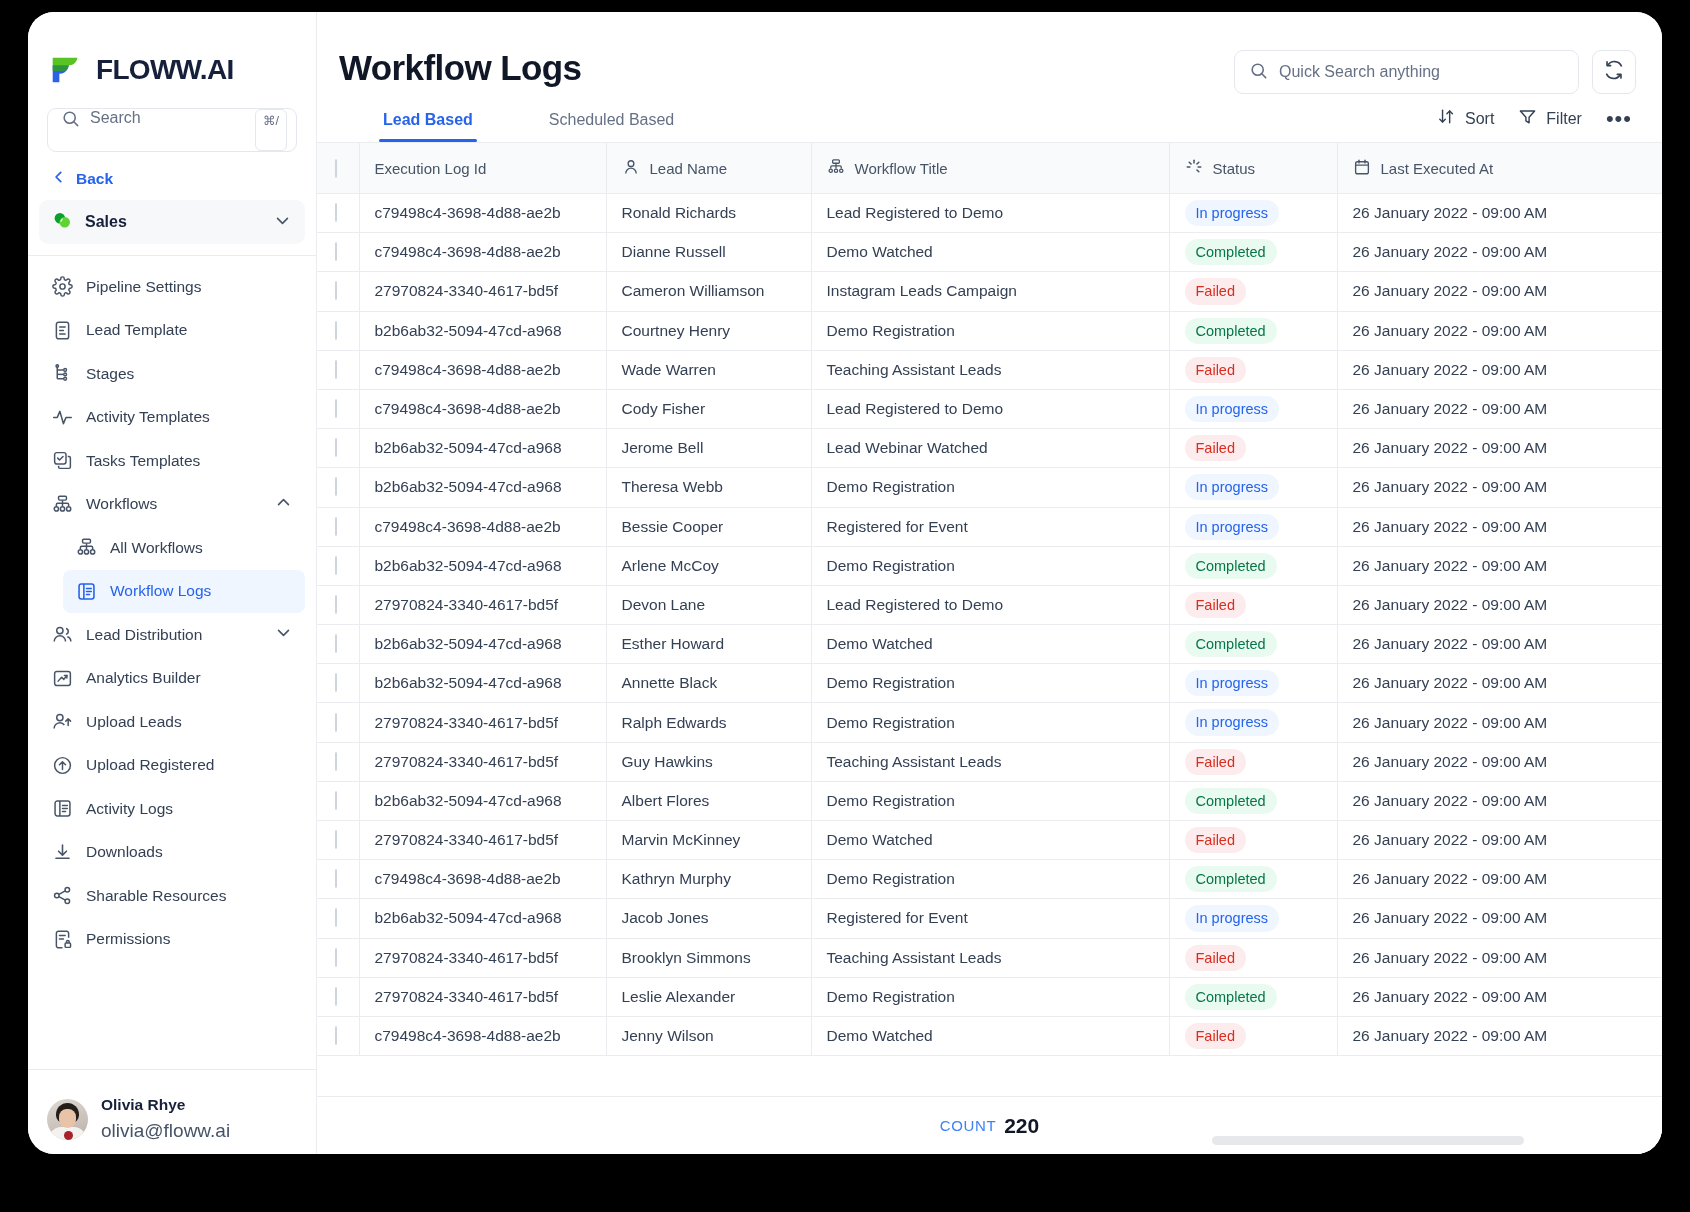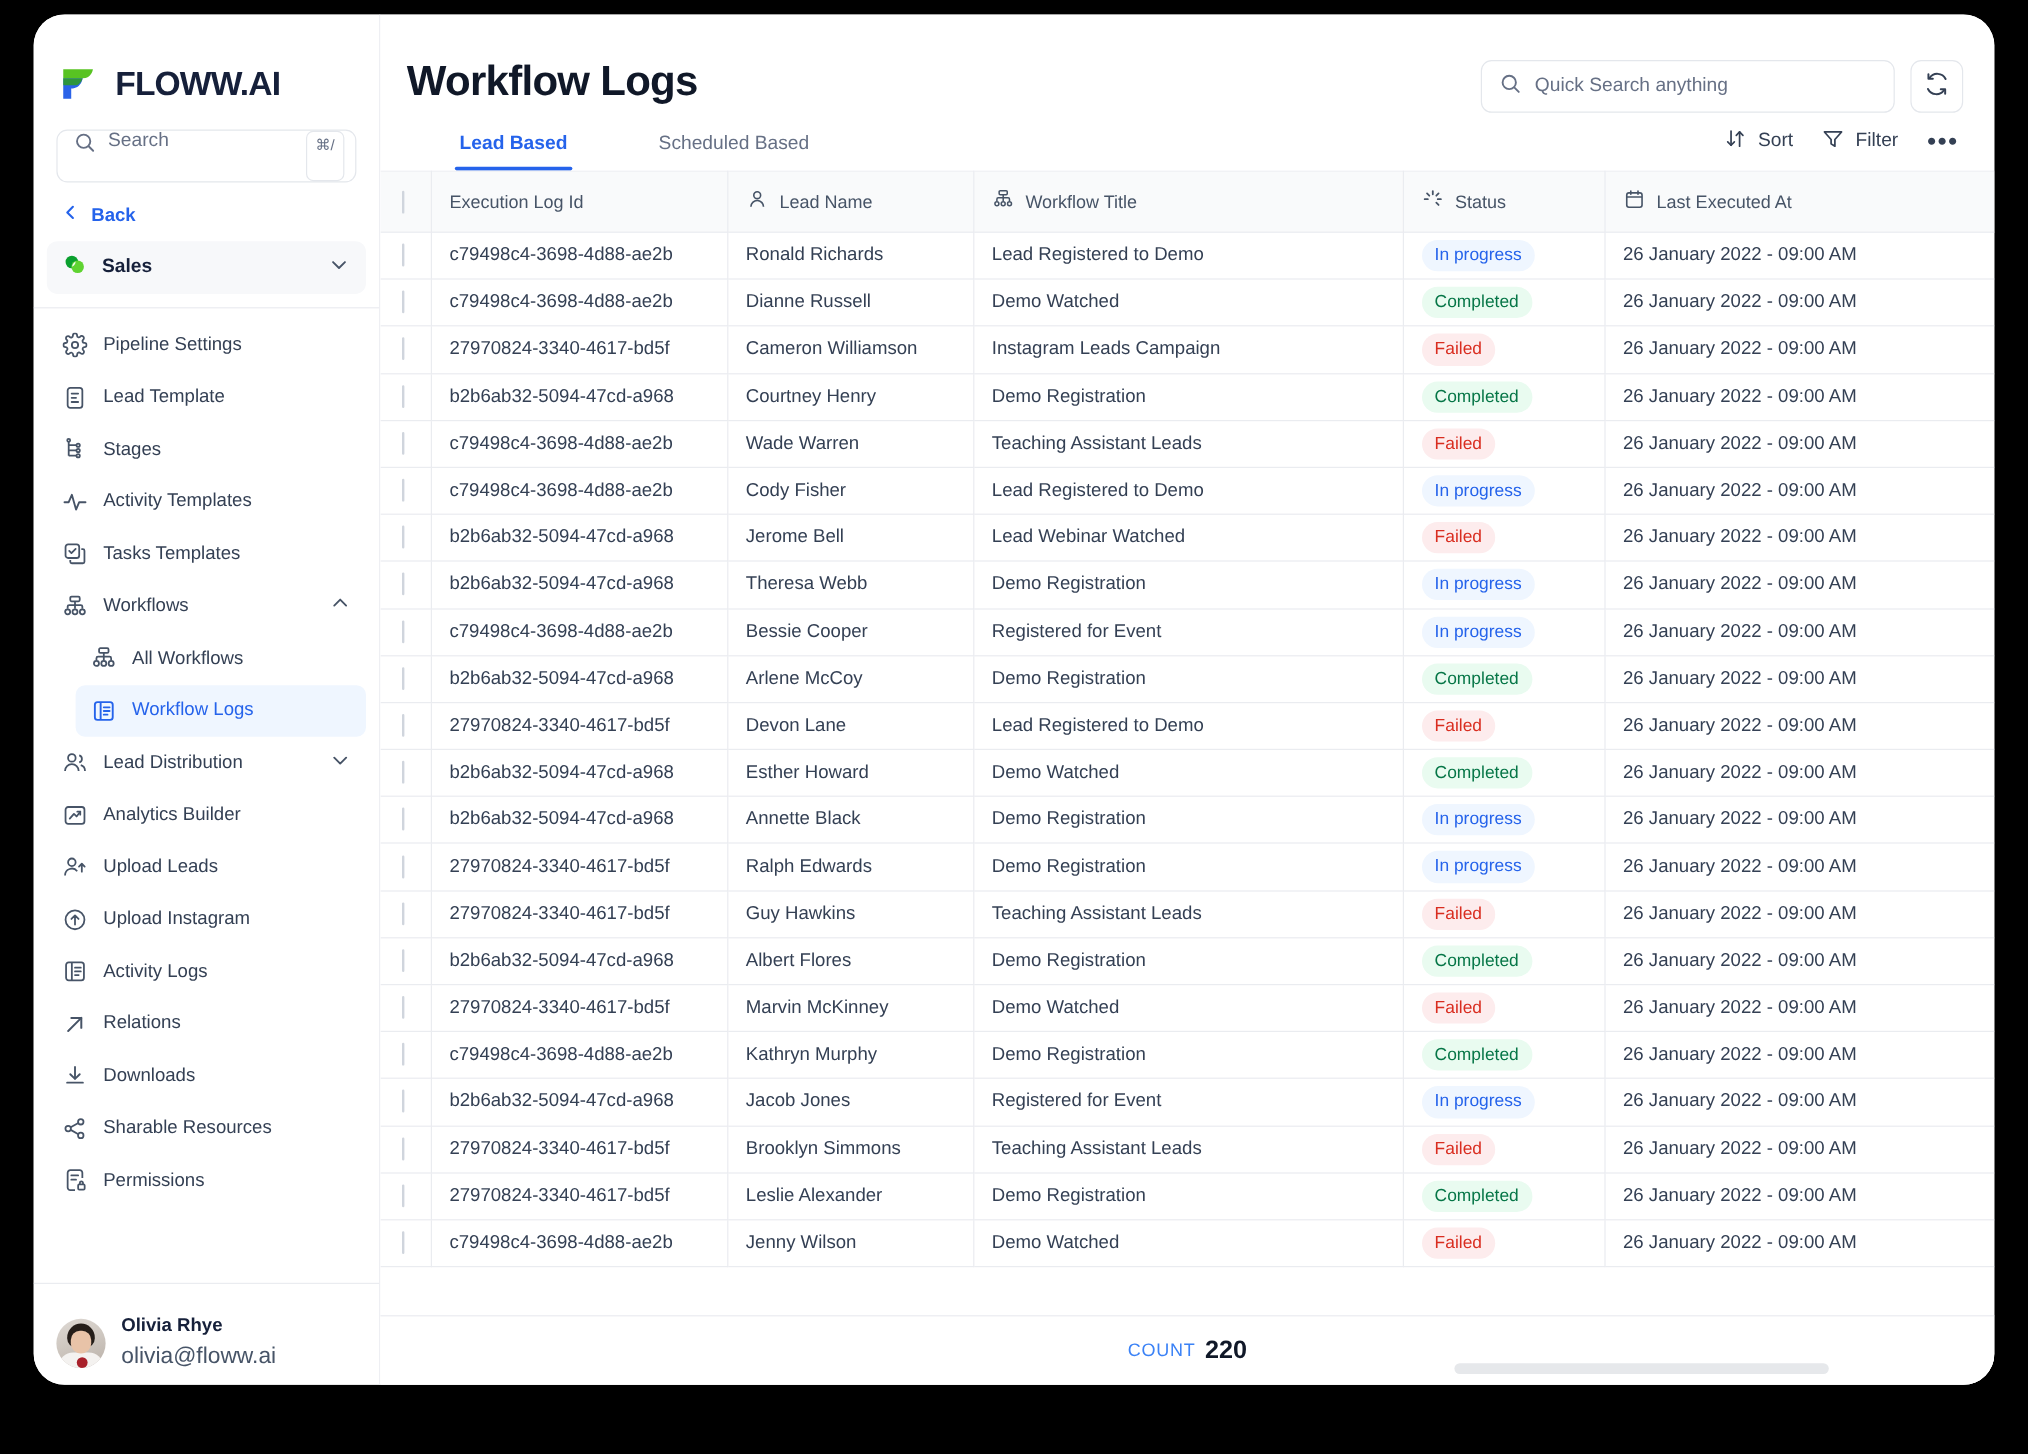--- a/index.html
+++ b/index.html
@@ -371,45 +371,36 @@
         <span class="lbl">Upload Leads</span>
       </div>
 
       <div class="nav-item">
         <span class="ico">
           <svg width="21" height="21" viewBox="0 0 24 24" fill="none" stroke="#475467" stroke-width="1.7">
               <circle cx="12" cy="12" r="9"></circle>
               <path d="M12 16.5V7.8M8.6 11.2 12 7.8l3.4 3.4" stroke-linecap="round" stroke-linejoin="round"></path>
             </svg>
         </span>
-        <span class="lbl">Upload Instagram</span>
+        <span class="lbl">Upload Registered</span>
       </div>
 
       <div class="nav-item">
         <span class="ico">
           <svg width="21" height="21" viewBox="0 0 24 24" fill="none" stroke="#475467" stroke-width="1.7">
               <rect x="3.5" y="3.5" width="17" height="17" rx="2.5"></rect>
               <line x1="9" y1="3.5" x2="9" y2="20.5"></line>
               <line x1="12" y1="8.5" x2="17.5" y2="8.5" stroke-linecap="round"></line>
               <line x1="12" y1="12" x2="17.5" y2="12" stroke-linecap="round"></line>
               <line x1="12" y1="15.5" x2="15.5" y2="15.5" stroke-linecap="round"></line>
             </svg>
         </span>
         <span class="lbl">Activity Logs</span>
       </div>
 
-      <div class="nav-item">
-        <span class="ico">
-          <svg width="21" height="21" viewBox="0 0 24 24" fill="none" stroke="#475467" stroke-width="1.9" stroke-linecap="round" stroke-linejoin="round">
-              <line x1="5.5" y1="18.5" x2="18" y2="6"></line>
-              <polyline points="8.5 6 18 6 18 15.5"></polyline>
-            </svg>
-        </span>
-        <span class="lbl">Relations</span>
-      </div>
 
       <div class="nav-item">
         <span class="ico">
           <svg width="21" height="21" viewBox="0 0 24 24" fill="none" stroke="#475467" stroke-width="1.8" stroke-linecap="round" stroke-linejoin="round">
               <path d="M12 3.5v11"></path>
               <polyline points="7.5 10.5 12 15 16.5 10.5"></polyline>
               <path d="M4.5 18.5h15"></path>
             </svg>
         </span>
         <span class="lbl">Downloads</span>

